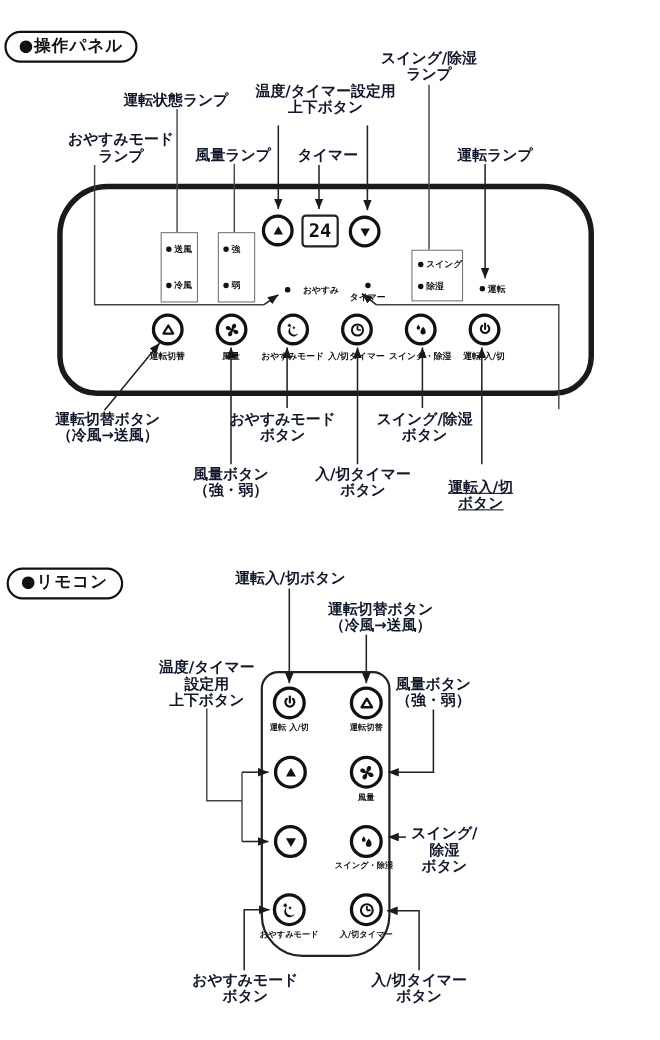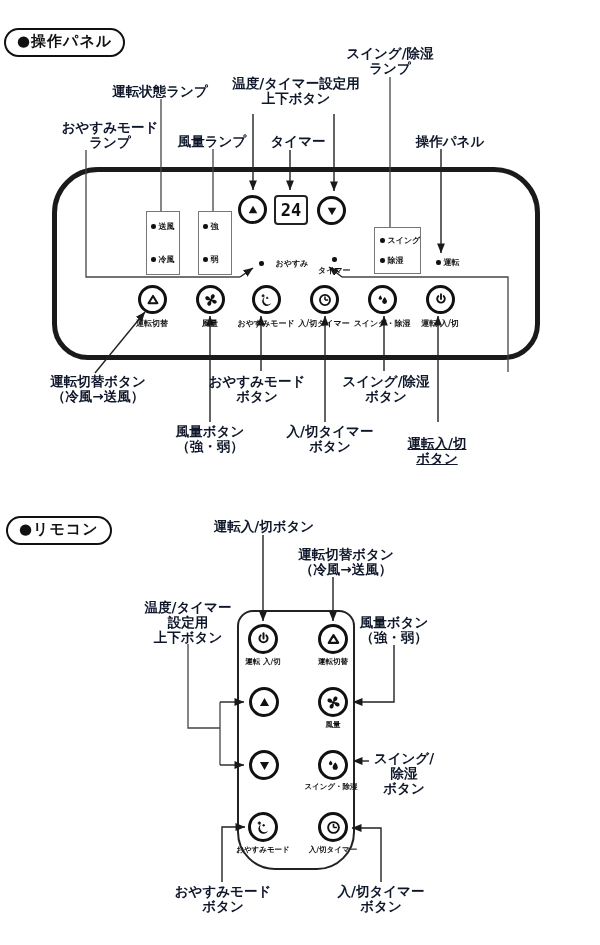--- a/index.html
+++ b/index.html
@@ -81,21 +81,21 @@
 
   <div class="callout" style="left:110px;top:120px;">おやすみモード
 ランプ</div>
   <div class="callout" style="left:160px;top:84px;">運転状態ランプ</div>
   <div class="callout" style="left:212px;top:134px;">風量ランプ</div>
   <div class="callout" style="left:296px;top:76px;">温度/タイマー設定用
 上下ボタン</div>
   <div class="callout" style="left:298px;top:134px;">タイマー</div>
   <div class="callout" style="left:390px;top:46px;">スイング/除湿
 ランプ</div>
-  <div class="callout" style="left:450px;top:134px;">操作パネル</div>
+  <div class="callout" style="left:450px;top:134px;">運転ランプ</div>
   <div class="callout" style="left:98px;top:374px;">運転切替ボタン
 （冷風→送風）</div>
   <div class="callout" style="left:257px;top:374px;">おやすみモード
 ボタン</div>
   <div class="callout" style="left:386px;top:374px;">スイング/除湿
 ボタン</div>
   <div class="callout" style="left:210px;top:424px;">風量ボタン
 （強・弱）</div>
   <div class="callout" style="left:330px;top:424px;">入/切タイマー
 ボタン</div>

